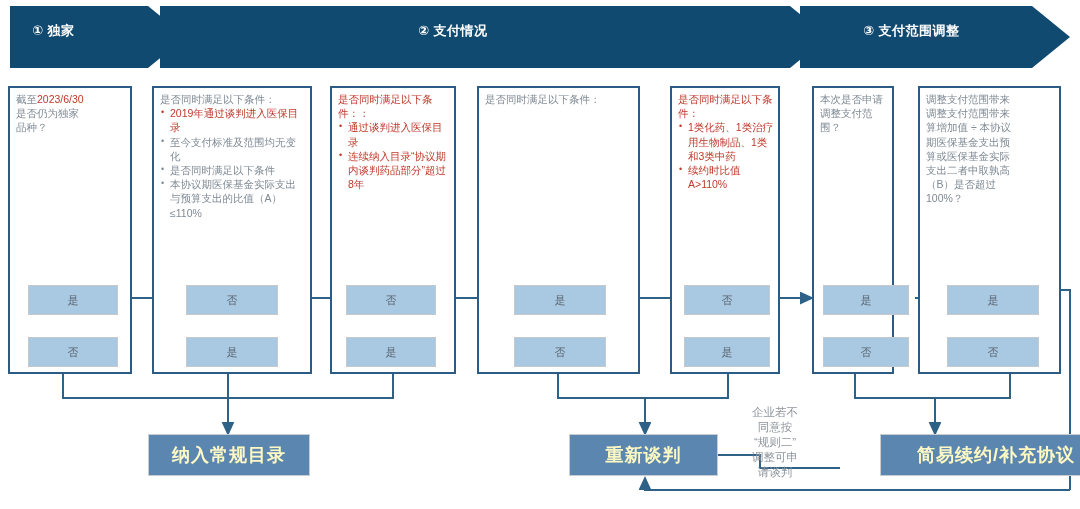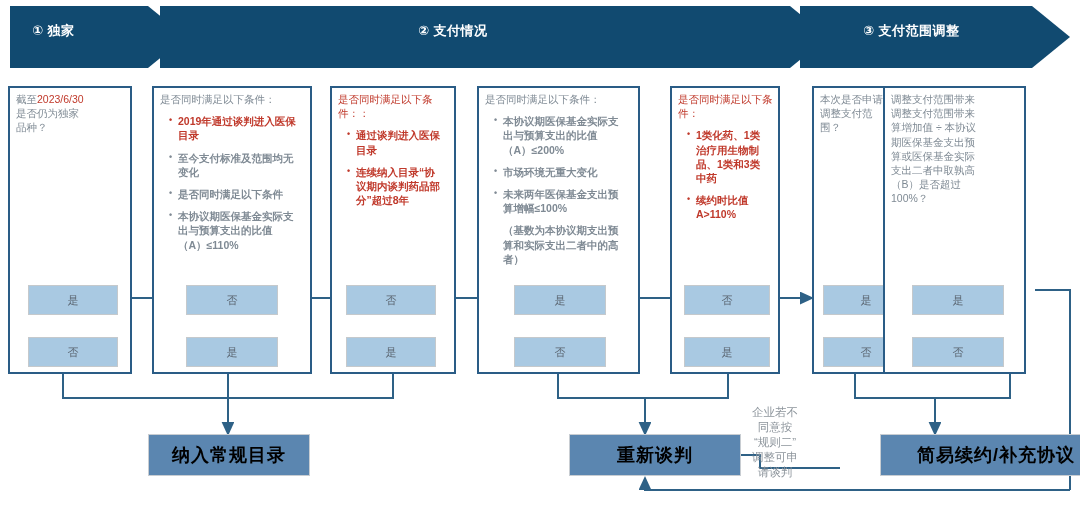--- a/index.html
+++ b/index.html
@@ -29,21 +29,21 @@
   }
   .col.red { border-color:#2a5c86; }
   .col-text {
     position:absolute; left:6px; right:4px; top:4px;
     font-size:10.5px; line-height:14.2px; color:#7f8a94;
   }
   .col-text.red, .col-text .r { color:#c0392b; }
   .col-text .hdr { display:block; }
   .bullets { margin:0; padding:0; list-style:none; }
   .bullets li {
-    position:relative; padding-left:10px; margin:8px;font-weight:bold;
+    position:relative; padding-left:10px; margin:0;
   }
   .bullets li:before {
     content:"\2022"; position:absolute; left:1px; top:-1px; font-size:9px;
   }
   .bullets li.nob { padding-left:10px; }
   .bullets li.nob:before { content:""; }
 
   
   .chip {
     position:absolute;
@@ -53,21 +53,21 @@
     font-size:11px;
     display:flex; align-items:center; justify-content:center;
     height:30px;
   }
 
   
   .outcome {
     position:absolute;
     background:#5b86b0;
     border:1px solid #c8cdd2;
-    color:#000000;
+    color:#fef9c3;
     font-weight:bold;
     font-size:18px;
     display:flex; align-items:center; justify-content:center;
     height:42px;
     letter-spacing:1px;
   }
 
   
   .note {
     position:absolute;
@@ -161,26 +161,20 @@
       <li>连续纳入目录“协议期内谈判药品部分”超过8年</li>
     </ul>
   </div>
   <div class="chip" style="left:14px; top:197px; width:90px;">否</div>
   <div class="chip" style="left:14px; top:249px; width:90px;">是</div>
 </div>
 
 <div class="col" style="left:477px; width:163px;">
   <div class="col-text">
     <span class="hdr">是否同时满足以下条件：</span>
-    <ul class="bullets">
-      <li>本协议期医保基金实际支出与预算支出的比值（A）≤200%</li>
-      <li>市场环境无重大变化</li>
-      <li>未来两年医保基金支出预算增幅≤100%</li>
-      <li class="nob">（基数为本协议期支出预算和实际支出二者中的高者）</li>
-    </ul>
   </div>
   <div class="chip" style="left:35px; top:197px; width:92px;">是</div>
   <div class="chip" style="left:35px; top:249px; width:92px;">否</div>
 </div>
 
 <div class="col red" style="left:670px; width:110px;">
   <div class="col-text red">
     <span class="hdr">是否同时满足以下条件：</span>
     <ul class="bullets">
       <li>1类化药、1类治疗用生物制品、1类和3类中药</li>
@@ -193,36 +187,36 @@
 
 <div class="col" style="left:812px; width:82px;">
   <div class="col-text">
     <span>本次是否申请</span><br>
     <span>调整支付范围？</span>
   </div>
   <div class="chip" style="left:9px; top:197px; width:86px;">是</div>
   <div class="chip" style="left:9px; top:249px; width:86px;">否</div>
 </div>
 
-<div class="col" style="left:883px; width:143px;">
+<div class="col" style="left:918px; width:143px;">
   <div class="col-text">
     <span>调整支付范围带来</span><br>
     <span>调整支付范围带来</span><br>
     <span>算增加值 ÷ 本协议</span><br>
     <span>期医保基金支出预</span><br>
     <span>算或医保基金实际</span><br>
     <span>支出二者中取孰高</span><br>
     <span>（B）是否超过</span><br>
     <span>100%？</span>
   </div>
   <div class="chip" style="left:27px; top:197px; width:92px;">是</div>
   <div class="chip" style="left:27px; top:249px; width:92px;">否</div>
 </div>
 
 <div class="outcome" style="left:148px; top:434px; width:162px;">纳入常规目录</div>
-<div class="outcome" style="left:569px; top:434px; width:172px;">重新谈判</div>
+<div class="outcome" style="left:569px; top:434px; width:149px;">重新谈判</div>
 <div class="outcome" style="left:880px; top:434px; width:232px;">简易续约/补充协议</div>
 
 <div class="note" style="left:733px; top:405px; width:84px;">企业若不
 同意按
 “规则二”
 调整可申
 请谈判</div>
 
 </body></html>

